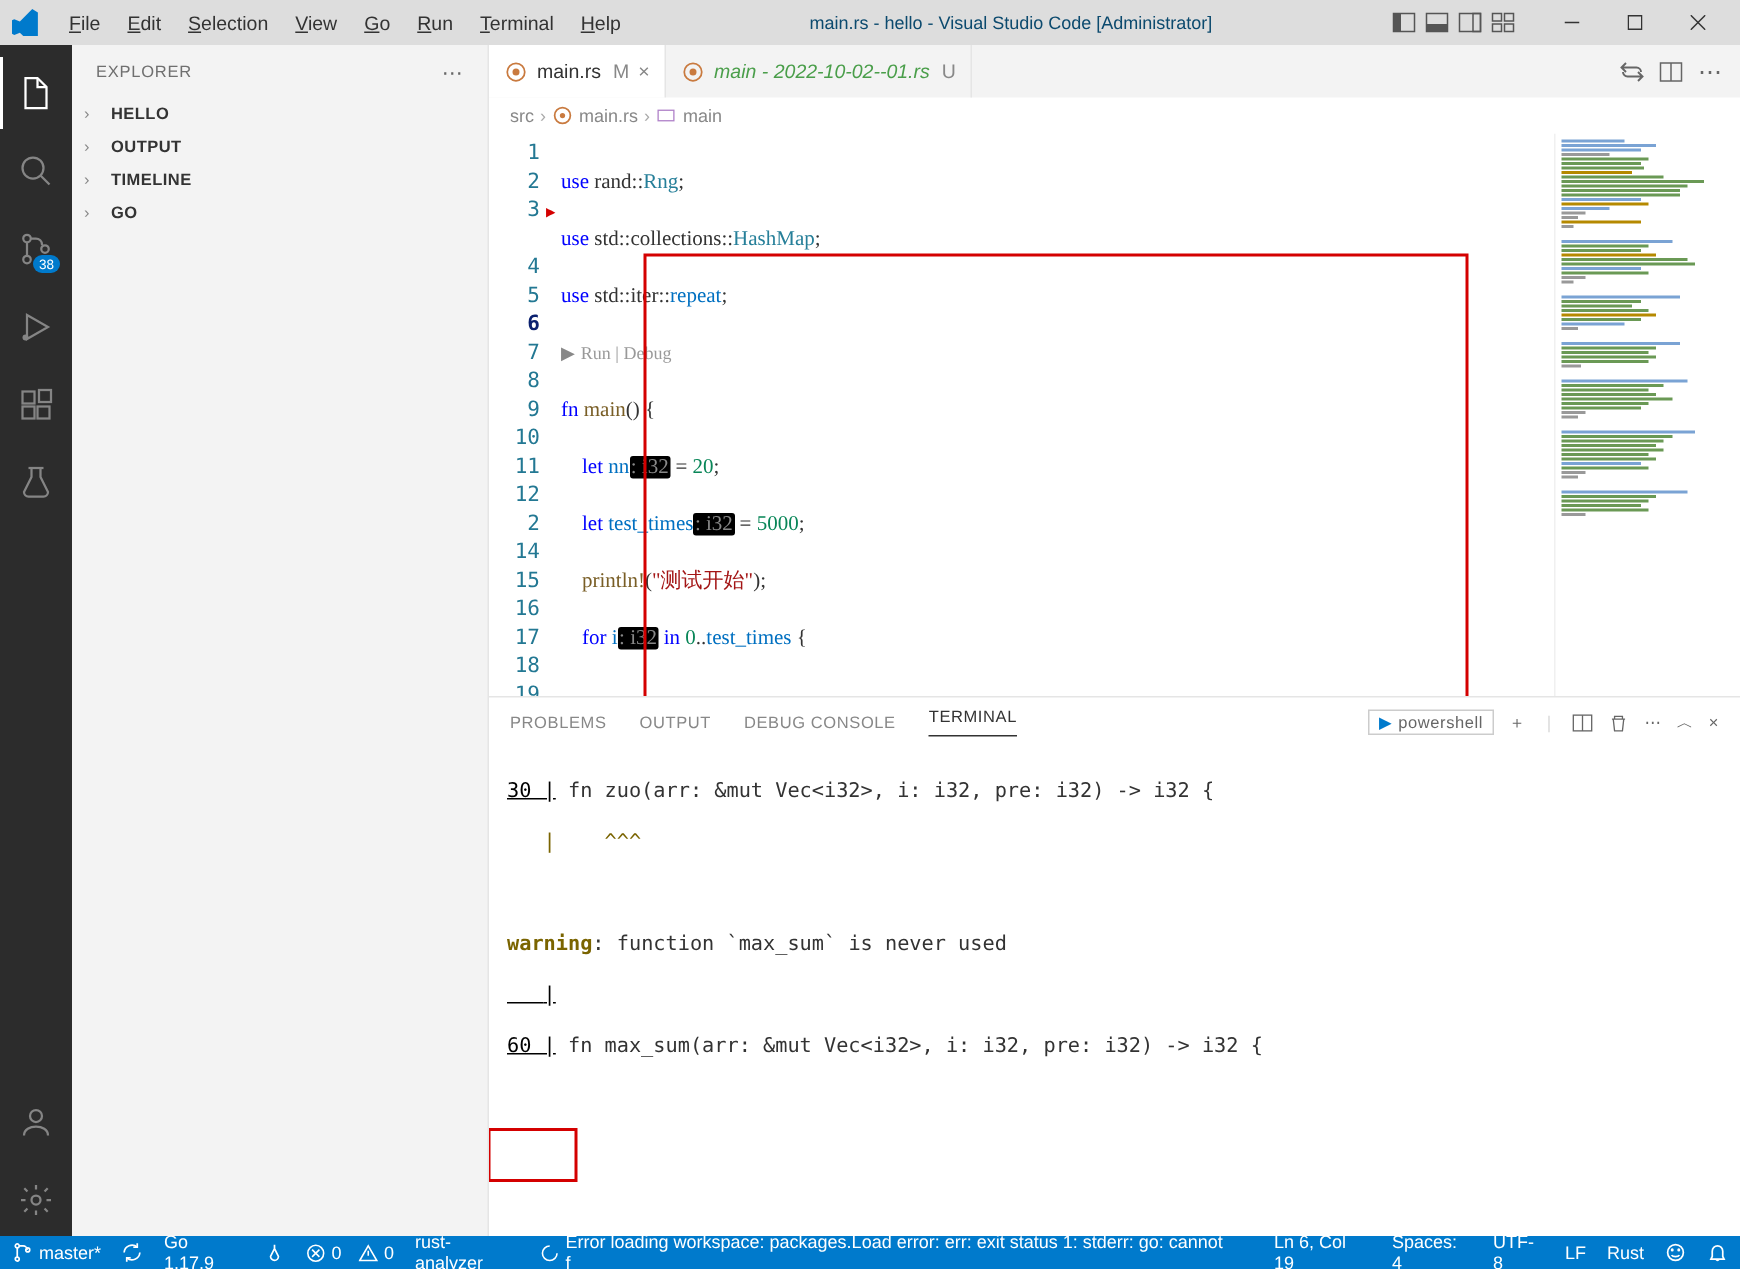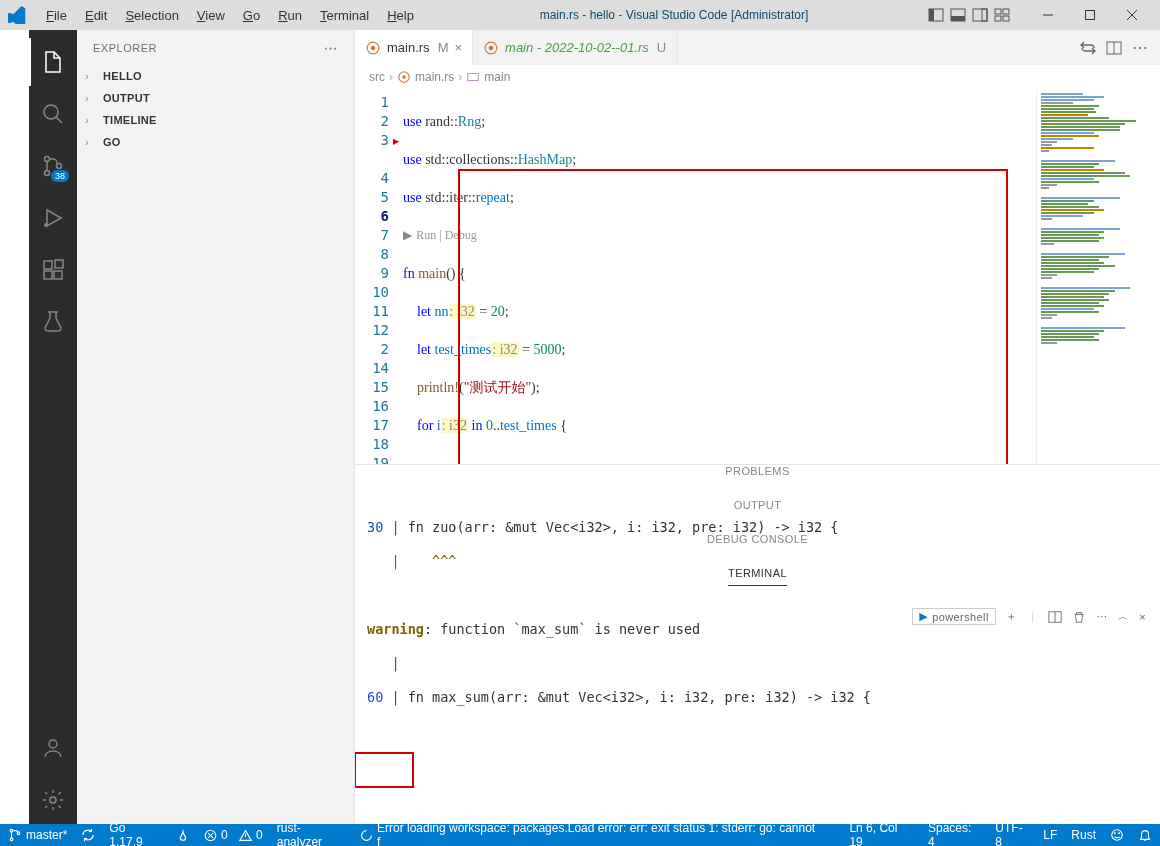--- a/index.html
+++ b/index.html
@@ -21,21 +21,21 @@
 .app-icon { width: 18px; height: 18px; }
 .menu-bar { display: flex; gap: 2px; margin-left: 8px; }
 .menu-item { padding: 4px 8px; color: #333; cursor: default; }
 .menu-item u { text-decoration: underline; }
 .title-text { flex: 1; text-align: center; color: #0c4a6e; font-size: 12px; }
 .title-controls { display: flex; gap: 2px; align-items: center; }
 .layout-btn { width: 20px; height: 20px; display:flex; align-items:center; justify-content:center; color:#555; }
 .win-btn { width: 40px; height: 30px; display:flex; align-items:center; justify-content:center; color:#333; }
 
 .main { flex:1; display:flex; min-height:0; }
-.activity-bar { width:48px; background:#2c2c2c; display:flex; flex-direction:column; align-items:center; padding-top:8px; gap:4px;margin-left:29px; }
+.activity-bar { width:48px; background:#2c2c2c; display:flex; flex-direction:column; align-items:center; padding-top:8px; gap:4px; }
 .activity-bar .ab-item { width:48px; height:48px; display:flex; align-items:center; justify-content:center; color:#858585; position:relative; }
 .activity-bar .ab-item.active { color:#fff; }
 .activity-bar .ab-item.active::before { content:""; position:absolute; left:0; top:0; bottom:0; width:2px; background:#fff; }
 .badge { position:absolute; bottom:8px; right:8px; background:#007acc; color:#fff; font-size:9px; border-radius:8px; padding:1px 4px; }
 .ab-spacer { flex:1; }
 .sidebar { width:278px; background:#f3f3f3; border-right:1px solid #e5e5e5; display:flex; flex-direction:column; }
 .sidebar-header { height:35px; display:flex; align-items:center; padding:0 16px; color:#6f6f6f; font-size:11px; letter-spacing:0.5px; justify-content:space-between; }
 .sb-section { display:flex; align-items:center; height:22px; padding:0 8px; gap:4px; font-size:11px; color:#333; }
 .sb-section .chev { width:14px; color:#888; }
 .sb-section .label { font-weight:700; letter-spacing:0.3px; }
@@ -59,33 +59,33 @@
 .gutter .ln { height:19px; }
 .code { font-family:Liberation Serif, serif; font-size:14px; line-height:19px; padding-top:4px; white-space:pre; position:relative; flex:1; }
 .red-box { position:absolute; border:2.5px solid #d40000; top:80px; left:55px; width:550px; height:298px; pointer-events:none; }
 .code-lens { color:#999; font-size:12px; display:flex; align-items:center; gap:4px; height:19px; }
 .kw { color:#0000ff; }
 .ty { color:#267f99; }
 .fn { color:#795e26; }
 .st { color:#a31515; }
 .nm { color:#098658; }
 .va { color:#0070c1; }
-.pa { color:#888; background:#fef9c3; border-radius:2px; padding:0 1px; }
+.pa { color:#888; background:#000000; border-radius:2px; padding:0 1px; }
 .minimap { width:110px; background:#fff; border-left:1px solid #f0f0f0; display:flex; flex-direction:column; padding:4px 2px; gap:1px; }
 .mm-line { height:2px; margin:0 2px; }
 .overview { width:14px; background:#fff; }
 
 .panel { height:360px; border-top:1px solid #e5e5e5; display:flex; flex-direction:column; }
-.panel-tabs { height:33px; display:flex; align-items:center; padding:0 14px; gap:22px; font-size:11px; color:#888; letter-spacing:0.4px;flex-direction:column; }
+.panel-tabs { height:33px; display:flex; align-items:center; padding:0 14px; gap:22px; font-size:11px; color:#888; letter-spacing:0.4px; }
 .panel-tab { cursor:default; }
 .panel-tab.active { color:#333; border-bottom:1px solid #333; padding-bottom:6px; }
 .panel-right { margin-left:auto; display:flex; align-items:center; gap:10px; color:#666; }
 .term-dd { border:1px solid #ccc; padding:1px 6px; font-size:11px; display:flex; align-items:center; gap:4px; }
 .terminal-body { flex:1; font-family:Consolas,monospace; font-size:13.5px; line-height:17px; padding:4px 12px; overflow:hidden; white-space:pre-wrap; position:relative; }
-.t-blue { color:#1d4ed8; }
+.t-blue { color:#000000;text-decoration:underline; }
 .t-yellow { color:#7a6400; font-weight:bold; }
 .t-carets { color:#7a6400; }
 .term-red-box { position:absolute; border:2px solid #d40000; left:-1px; top:254px; width:60px; height:36px; }
 
 .status { height:22px; background:#007acc; color:#fff; display:flex; align-items:center; font-size:12px; padding:0 8px; gap:14px; }
 .status .s-item { display:flex; align-items:center; gap:4px; }
 .status .spacer { flex:1; }
 svg { display:block; }
 </style>
 </head>

